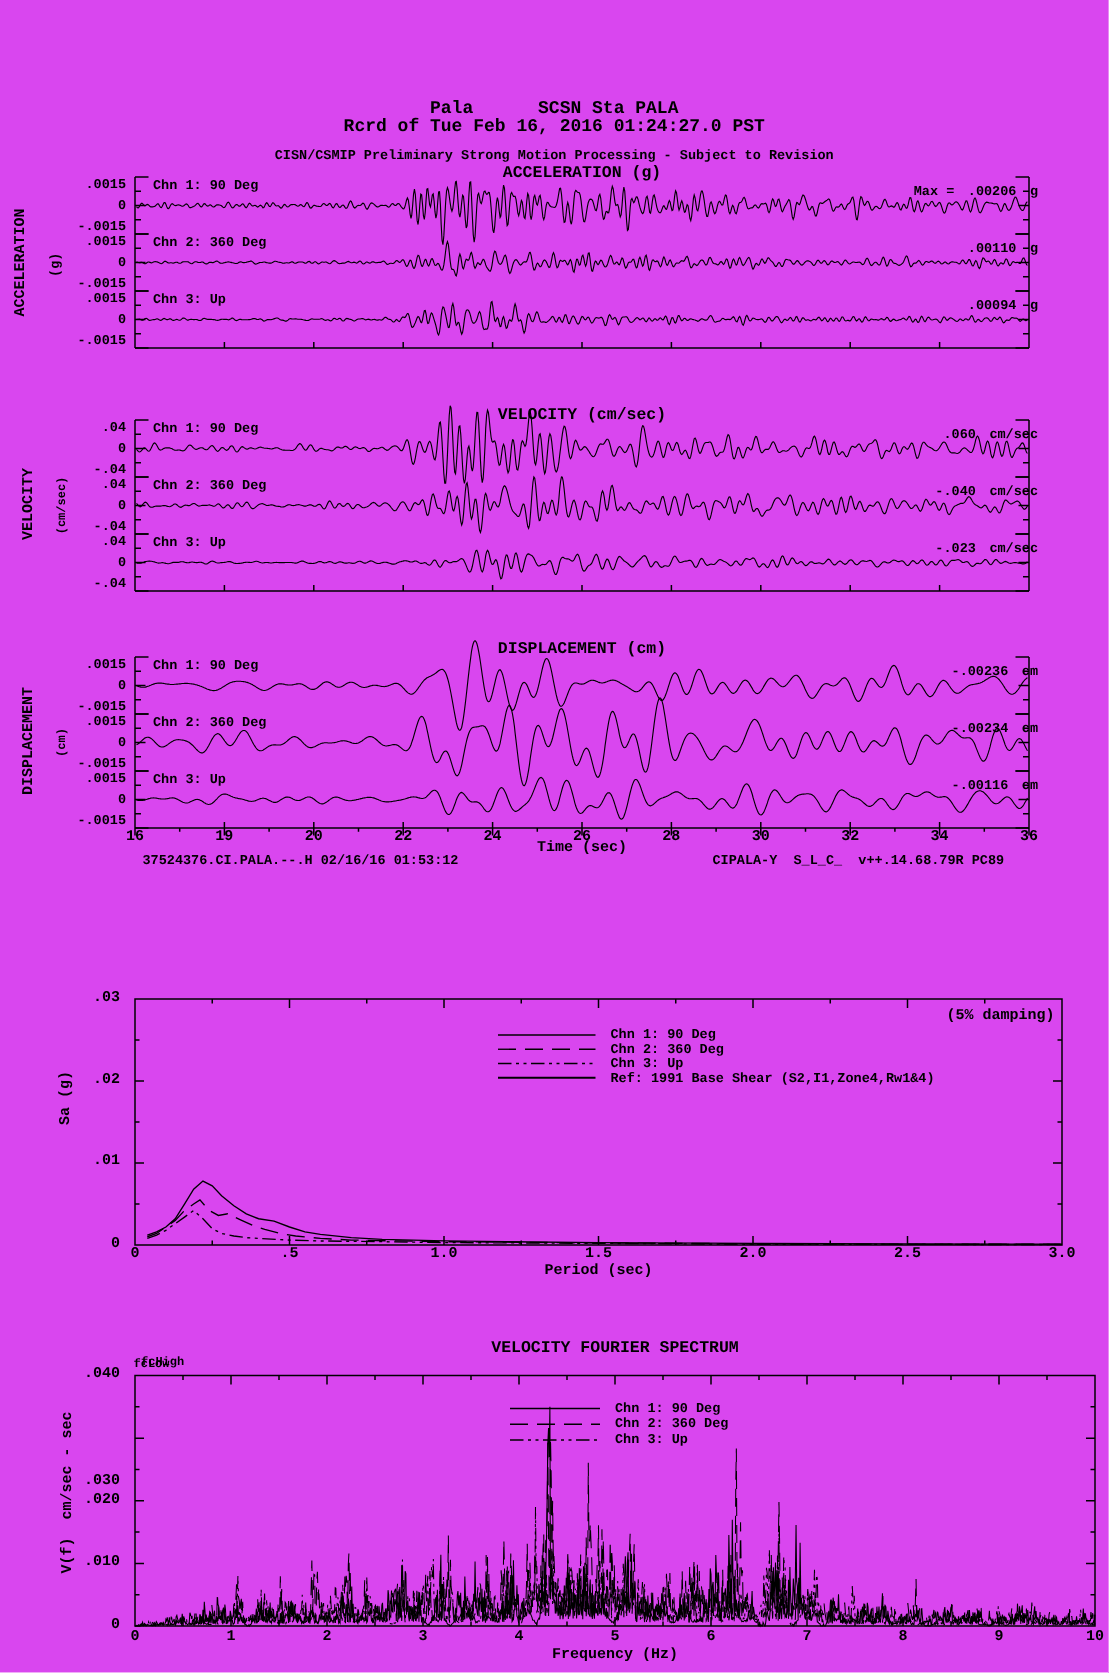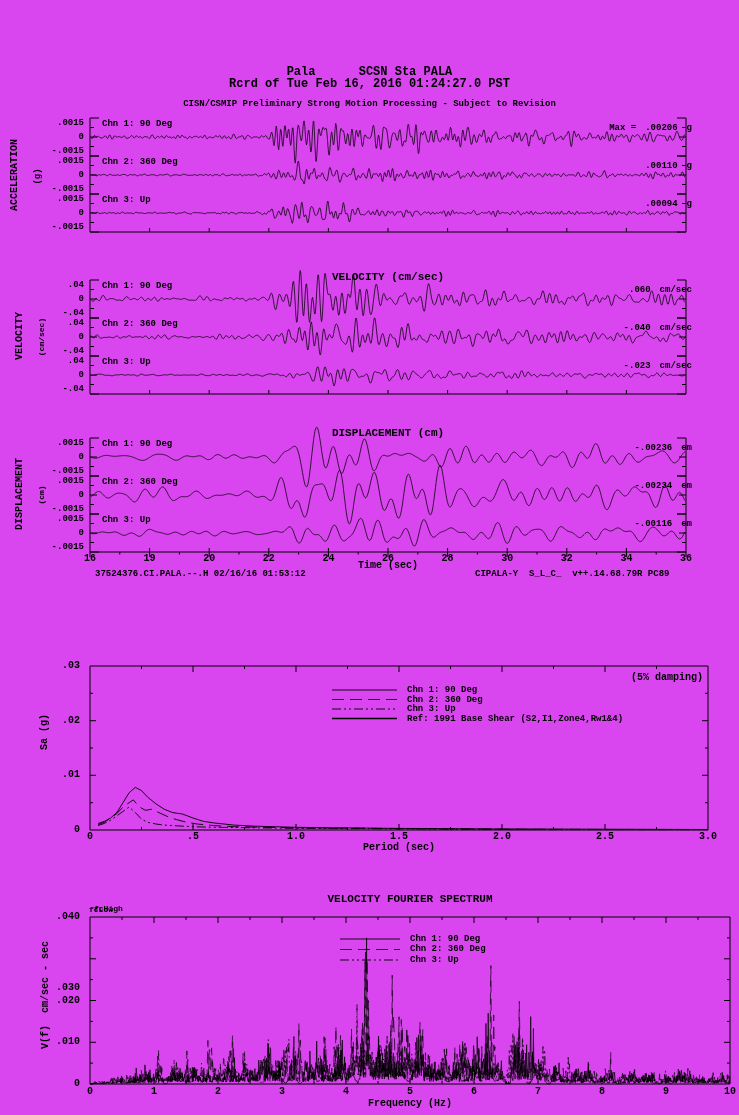--- a/index.html
+++ b/index.html
@@ -64,20 +64,21 @@
       <path d="M90.0,1084.0L90.5,1084.0L90.9,1083.9L91.4,1084.0L91.8,1083.7L92.3,1083.9L92.7,1083.9L93.2,1083.8L93.7,1083.2L94.1,1082.7L94.6,1083.9L95.0,1083.7L95.5,1082.9L95.9,1083.1L96.4,1082.3L96.9,1083.2L97.3,1083.2L97.8,1083.7L98.2,1082.9L98.7,1083.5L99.1,1083.2L99.6,1083.5L100.1,1083.7L100.5,1083.5L101.0,1083.7L101.4,1083.8L101.9,1083.7L102.3,1083.4L102.8,1083.5L103.3,1083.8L103.7,1083.4L104.2,1083.3L104.6,1083.3L105.1,1082.9L105.5,1083.6L106.0,1083.5L106.5,1082.1L106.9,1082.0L107.4,1082.9L107.8,1082.2L108.3,1083.0L108.7,1081.9L109.2,1083.2L109.7,1082.7L110.1,1082.6L110.6,1082.8L111.0,1082.9L111.5,1083.6L111.9,1082.7L112.4,1083.0L112.9,1083.4L113.3,1083.4L113.8,1082.9L114.2,1082.3L114.7,1083.2L115.1,1082.8L115.6,1083.0L116.1,1082.4L116.5,1082.7L117.0,1081.5L117.4,1082.2L117.9,1080.4L118.3,1081.0L118.8,1081.9L119.3,1081.8L119.7,1080.6L120.2,1078.7L120.6,1082.7L121.1,1079.8L121.5,1075.9L122.0,1081.0L122.5,1077.6L122.9,1081.3L123.4,1081.2L123.8,1082.1L124.3,1082.1L124.7,1082.8L125.2,1083.3L125.7,1082.5L126.1,1081.8L126.6,1083.2L127.0,1083.2L127.5,1083.0L127.9,1082.7L128.4,1082.2L128.9,1083.1L129.3,1081.8L129.8,1083.1L130.2,1081.0L130.7,1081.9L131.1,1081.2L131.6,1081.4L132.1,1081.8L132.5,1082.8L133.0,1079.2L133.4,1077.7L133.9,1083.2L134.3,1077.5L134.8,1082.1L135.3,1073.2L135.7,1082.3L136.2,1067.9L136.6,1073.2L137.1,1080.9L137.5,1076.3L138.0,1081.0L138.5,1078.4L138.9,1082.6L139.4,1077.1L139.8,1081.8L140.3,1075.1L140.7,1082.1L141.2,1077.2L141.7,1078.8L142.1,1082.6L142.6,1079.6L143.0,1081.4L143.5,1080.3L143.9,1080.1L144.4,1080.9L144.9,1079.2L145.3,1080.7L145.8,1071.6L146.2,1079.2L146.7,1077.3L147.1,1080.2L147.6,1074.9L148.1,1082.0L148.5,1073.6L149.0,1071.7L149.4,1081.6L149.9,1069.7L150.3,1072.7L150.8,1082.7L151.3,1081.5L151.7,1078.0L152.2,1077.6L152.6,1078.7L153.1,1080.4L153.5,1073.9L154.0,1076.5L154.5,1079.9L154.9,1080.4L155.4,1082.9L155.8,1082.4L156.3,1082.0L156.7,1075.8L157.2,1072.5L157.7,1078.7L158.1,1069.7L158.6,1082.7L159.0,1078.2L159.5,1081.0L159.9,1079.2L160.4,1075.6L160.9,1080.9L161.3,1077.9L161.8,1081.7L162.2,1081.5L162.7,1081.8L163.1,1082.8L163.6,1082.9L164.1,1083.1L164.5,1084.0L165.0,1084.0L165.4,1084.0L165.9,1083.2L166.3,1084.0L166.8,1083.1L167.3,1082.9L167.7,1082.2L168.2,1080.0L168.6,1077.2L169.1,1080.4L169.5,1081.1L170.0,1077.4L170.5,1077.7L170.9,1072.4L171.4,1081.8L171.8,1081.2L172.3,1080.4L172.7,1080.2L173.2,1075.4L173.7,1072.8L174.1,1080.2L174.6,1073.3L175.0,1080.4L175.5,1075.4L175.9,1081.2L176.4,1077.6L176.9,1080.6L177.3,1081.8L177.8,1078.3L178.2,1081.4L178.7,1080.3L179.1,1073.0L179.6,1080.5L180.1,1068.3L180.5,1079.0L181.0,1073.9L181.4,1077.4L181.9,1078.0L182.3,1072.8L182.8,1079.5L183.3,1077.8L183.7,1080.7L184.2,1076.6L184.6,1077.5L185.1,1075.7L185.5,1082.6L186.0,1080.0L186.5,1082.5L186.9,1075.3L187.4,1082.2L187.8,1074.5L188.3,1082.3L188.7,1077.5L189.2,1082.5L189.7,1080.0L190.1,1078.1L190.6,1076.0L191.0,1076.5L191.5,1077.4L191.9,1076.1L192.4,1067.3L192.9,1077.9L193.3,1070.9L193.8,1076.0L194.2,1067.1L194.7,1076.9L195.1,1068.4L195.6,1080.4L196.1,1076.5L196.5,1073.9L197.0,1076.5L197.4,1076.1L197.9,1079.0L198.3,1082.0L198.8,1080.2L199.3,1076.0L199.7,1079.7L200.2,1077.9L200.6,1078.8L201.1,1082.3L201.5,1081.6L202.0,1081.9L202.5,1082.3L202.9,1077.8L203.4,1080.3L203.8,1068.3L204.3,1078.6L204.7,1078.1L205.2,1077.9L205.7,1081.8L206.1,1076.0L206.6,1082.5L207.0,1075.3L207.5,1075.3L207.9,1073.3L208.4,1078.1L208.9,1074.9L209.3,1079.5L209.8,1082.0L210.2,1081.2L210.7,1080.5L211.1,1081.1L211.6,1081.4L212.1,1082.3L212.5,1080.7L213.0,1078.3L213.4,1078.1L213.9,1079.5L214.3,1072.9L214.8,1079.5L215.3,1079.0L215.7,1079.2L216.2,1078.5L216.6,1075.7L217.1,1075.5L217.5,1078.2L218.0,1077.5L218.5,1079.2L218.9,1080.2L219.4,1080.9L219.8,1081.5L220.3,1080.8L220.7,1078.4L221.2,1080.7L221.7,1080.5L222.1,1082.1L222.6,1078.3L223.0,1079.2L223.5,1081.9L223.9,1078.3L224.4,1079.7L224.9,1076.2L225.3,1078.4L225.8,1082.0L226.2,1081.1L226.7,1082.0L227.1,1071.2L227.6,1064.5L228.1,1073.8L228.5,1065.5L229.0,1075.7L229.4,1077.9L229.9,1078.5L230.3,1082.2L230.8,1070.4L231.3,1074.5L231.7,1079.8L232.2,1065.5L232.6,1068.6L233.1,1074.3L233.5,1081.5L234.0,1075.7L234.5,1057.7L234.9,1076.3L235.4,1069.2L235.8,1077.7L236.3,1082.0L236.7,1080.8L237.2,1080.8L237.7,1080.4L238.1,1081.2L238.6,1082.3L239.0,1079.5L239.5,1081.6L239.9,1077.8L240.4,1077.4L240.9,1080.5L241.3,1075.2L241.8,1079.8L242.2,1078.4L242.7,1080.9L243.1,1080.0L243.6,1080.3L244.1,1077.0L244.5,1081.8L245.0,1080.8L245.4,1074.5L245.9,1075.4L246.3,1076.3L246.8,1072.0L247.3,1076.5L247.7,1080.5L248.2,1080.1L248.6,1080.2L249.1,1081.7L249.5,1079.1L250.0,1076.8L250.5,1081.2L250.9,1077.7L251.4,1078.3L251.8,1077.7L252.3,1078.7L252.7,1070.8L253.2,1077.3L253.7,1078.9L254.1,1078.5L254.6,1070.0L255.0,1068.6L255.5,1078.2L255.9,1079.0L256.4,1080.5L256.9,1073.6L257.3,1072.2L257.8,1079.4L258.2,1075.6L258.7,1060.1L259.1,1063.0L259.6,1080.2L260.1,1077.4L260.5,1077.8L261.0,1064.8L261.4,1074.1L261.9,1074.7L262.3,1066.7L262.8,1061.4L263.3,1060.2L263.7,1059.2L264.2,1065.4L264.6,1077.1L265.1,1068.1L265.5,1068.7L266.0,1076.2L266.5,1058.0L266.9,1078.1L267.4,1070.1L267.8,1043.5L268.3,1044.8L268.7,1074.5L269.2,1071.2L269.7,1071.2L270.1,1047.5L270.6,1049.3L271.0,1076.5L271.5,1068.4L271.9,1066.9L272.4,1077.8L272.9,1080.9L273.3,1071.0L273.8,1072.4L274.2,1076.8L274.7,1071.4L275.1,1075.5L275.6,1081.1L276.1,1074.7L276.5,1074.0L277.0,1080.2L277.4,1080.4L277.9,1077.0L278.3,1073.6L278.8,1061.2L279.3,1081.2L279.7,1061.5L280.2,1077.2L280.6,1073.2L281.1,1081.7L281.5,1078.5L282.0,1079.8L282.5,1079.3L282.9,1081.7L283.4,1081.1L283.8,1082.0L284.3,1082.1L284.7,1083.0L285.2,1083.4L285.7,1082.8L286.1,1083.5L286.6,1082.1L287.0,1081.3L287.5,1081.6L287.9,1078.3L288.4,1078.3L288.9,1077.5L289.3,1080.5L289.8,1074.8L290.2,1066.6L290.7,1064.7L291.1,1078.4L291.6,1059.8L292.1,1078.5L292.5,1076.1L293.0,1079.5L293.4,1056.4L293.9,1036.5L294.3,1073.5L294.8,1056.3L295.3,1056.3L295.7,1067.4L296.2,1080.5L296.6,1078.7L297.1,1080.8L297.5,1080.3L298.0,1082.1L298.5,1082.8L298.9,1082.9L299.4,1083.0L299.8,1084.0L300.3,1084.0L300.7,1083.4L301.2,1082.7L301.7,1082.4L302.1,1081.9L302.6,1081.2L303.0,1079.6L303.5,1081.9L303.9,1071.8L304.4,1075.2L304.9,1063.1L305.3,1060.7L305.8,1070.3L306.2,1063.5L306.7,1071.7L307.1,1061.9L307.6,1080.2L308.1,1071.5L308.5,1081.4L309.0,1067.1L309.4,1078.0L309.9,1051.0L310.3,1064.7L310.8,1073.2L311.3,1072.0L311.7,1075.2L312.2,1078.1L312.6,1072.8L313.1,1074.0L313.5,1075.2L314.0,1079.9L314.5,1077.5L314.9,1077.5L315.4,1075.9L315.8,1062.5L316.3,1067.8L316.7,1041.0L317.2,1072.3L317.7,1070.7L318.1,1074.7L318.6,1077.3L319.0,1065.5L319.5,1065.9L319.9,1068.8L320.4,1068.0L320.9,1074.6L321.3,1059.2L321.8,1081.2L322.2,1064.9L322.7,1078.6L323.1,1076.2L323.6,1081.8L324.1,1079.5L324.5,1076.9L325.0,1078.8L325.4,1077.7L325.9,1078.0L326.3,1078.7L326.8,1078.8L327.3,1080.5L327.7,1077.8L328.2,1076.9L328.6,1080.8L329.1,1076.2L329.5,1075.6L330.0,1081.5L330.5,1080.1L330.9,1080.3L331.4,1081.4L331.8,1081.5L332.3,1079.3L332.7,1081.6L333.2,1074.7L333.7,1075.0L334.1,1076.0L334.6,1068.7L335.0,1081.2L335.5,1070.9L335.9,1081.3L336.4,1072.9L336.9,1080.0L337.3,1066.7L337.8,1064.1L338.2,1079.0L338.7,1068.0L339.1,1076.3L339.6,1074.7L340.1,1058.8L340.5,1079.1L341.0,1069.5L341.4,1050.2L341.9,1069.9L342.3,1040.1L342.8,1068.0L343.3,1073.4L343.7,1067.9L344.2,1071.1L344.6,1056.8L345.1,1069.9L345.5,1062.9L346.0,1079.1L346.5,1077.5L346.9,1080.2L347.4,1072.9L347.8,1068.9L348.3,1068.1L348.7,1079.4L349.2,1065.3L349.7,1073.6L350.1,1076.4L350.6,1074.9L351.0,1077.4L351.5,1073.2L351.9,1072.1L352.4,1074.2L352.9,1076.1L353.3,1072.0L353.8,1076.2L354.2,1077.1L354.7,1078.4L355.1,1080.1L355.6,1080.2L356.1,1080.2L356.5,1081.4L357.0,1082.2L357.4,1081.9L357.9,1083.8L358.3,1080.7L358.8,1079.7L359.3,1078.8L359.7,1079.3L360.2,1075.3L360.6,1072.4L361.1,1072.4L361.5,1036.9L362.0,1041.2L362.5,1038.7L362.9,1045.5L363.4,1076.9L363.8,1051.4L364.3,1028.7L364.7,1001.9L365.2,962.1L365.7,952.0L366.1,971.4L366.6,937.9L367.0,1066.2L367.5,1052.1L367.9,1043.6L368.4,1055.6L368.9,1060.1L369.3,1068.7L369.8,1066.7L370.2,1075.6L370.7,1071.8L371.1,1062.5L371.6,1072.0L372.1,1077.3L372.5,1072.1L373.0,1070.1L373.4,1079.5L373.9,1069.4L374.3,1077.0L374.8,1072.3L375.3,1079.5L375.7,1077.0L376.2,1057.0L376.6,1067.1L377.1,1067.6L377.5,1071.3L378.0,1059.1L378.5,1040.4L378.9,1079.4L379.4,1050.5L379.8,1077.6L380.3,1075.0L380.7,1061.0L381.2,1072.5L381.7,1068.1L382.1,1079.0L382.6,1065.2L383.0,1069.8L383.5,1064.4L383.9,1067.7L384.4,1079.0L384.9,1069.4L385.3,1052.8L385.8,1076.9L386.2,1045.4L386.7,1054.1L387.1,1073.0L387.6,1076.4L388.1,1059.6L388.5,1079.5L389.0,1044.2L389.4,1072.9L389.9,1045.5L390.3,1059.0L390.8,1077.5L391.3,1068.1L391.7,1064.9L392.2,1074.0L392.6,1075.5L393.1,1058.9L393.5,1053.0L394.0,1078.2L394.5,1061.8L394.9,1079.3L395.4,1068.9L395.8,1074.6L396.3,1079.2L396.7,1062.4L397.2,1075.6L397.7,1072.9L398.1,1075.2L398.6,1076.8L399.0,1062.8L399.5,1070.0L399.9,1075.2L400.4,1072.0L400.9,1075.9L401.3,1068.7L401.8,1058.8L402.2,1075.9L402.7,1065.6L403.1,1074.5L403.6,1077.7L404.1,1072.0L404.5,1079.1L405.0,1074.6L405.4,1078.5L405.9,1078.9L406.3,1079.6L406.8,1080.4L407.3,1080.2L407.7,1081.5L408.2,1081.2L408.6,1081.3L409.1,1082.0L409.5,1080.2L410.0,1080.5L410.5,1079.8L410.9,1078.8L411.4,1079.9L411.8,1076.3L412.3,1080.2L412.7,1070.7L413.2,1074.5L413.7,1069.4L414.1,1073.0L414.6,1070.2L415.0,1064.8L415.5,1059.6L415.9,1071.7L416.4,1050.3L416.9,1037.5L417.3,1053.6L417.8,1077.3L418.2,1042.0L418.7,1034.8L419.1,1072.5L419.6,1072.4L420.1,1064.3L420.5,1056.2L421.0,1035.8L421.4,1072.5L421.9,1055.2L422.3,1065.5L422.8,1060.1L423.3,1054.8L423.7,1078.9L424.2,1080.3L424.6,1081.1L425.1,1061.7L425.5,1070.8L426.0,1077.1L426.5,1067.5L426.9,1069.2L427.4,1064.7L427.8,1067.9L428.3,1075.6L428.7,1074.0L429.2,1075.3L429.7,1081.4L430.1,1070.8L430.6,1068.5L431.0,1068.1L431.5,1080.1L431.9,1063.6L432.4,1076.7L432.9,1072.4L433.3,1074.2L433.8,1078.4L434.2,1069.0L434.7,1073.0L435.1,1061.8L435.6,1077.7L436.1,1072.6L436.5,1080.9L437.0,1071.1L437.4,1074.4L437.9,1069.2L438.3,1076.8L438.8,1071.1L439.3,1078.0L439.7,1070.5L440.2,1079.9L440.6,1077.1L441.1,1072.7L441.5,1066.4L442.0,1063.0L442.5,1075.3L442.9,1071.9L443.4,1077.0L443.8,1077.0L444.3,1075.4L444.7,1071.5L445.2,1079.7L445.7,1076.7L446.1,1078.8L446.6,1081.3L447.0,1081.1L447.5,1081.9L447.9,1081.2L448.4,1081.5L448.9,1081.9L449.3,1081.7L449.8,1081.7L450.2,1080.8L450.7,1080.0L451.1,1076.8L451.6,1080.1L452.1,1078.5L452.5,1072.2L453.0,1078.8L453.4,1062.3L453.9,1076.6L454.3,1069.7L454.8,1076.6L455.3,1078.1L455.7,1069.1L456.2,1062.1L456.6,1079.2L457.1,1073.6L457.5,1072.2L458.0,1070.4L458.5,1074.8L458.9,1075.3L459.4,1081.8L459.8,1076.0L460.3,1073.7L460.7,1079.7L461.2,1080.8L461.7,1081.2L462.1,1081.5L462.6,1080.7L463.0,1080.0L463.5,1081.3L463.9,1080.8L464.4,1081.3L464.9,1079.4L465.3,1081.1L465.8,1080.8L466.2,1078.9L466.7,1081.0L467.1,1077.4L467.6,1081.2L468.1,1078.3L468.5,1081.6L469.0,1072.2L469.4,1063.3L469.9,1069.6L470.3,1072.9L470.8,1066.1L471.3,1080.3L471.7,1077.8L472.2,1076.4L472.6,1059.3L473.1,1071.8L473.5,1045.6L474.0,1049.5L474.5,1079.2L474.9,1057.3L475.4,1054.6L475.8,1064.0L476.3,1065.6L476.7,1074.2L477.2,1036.7L477.7,1051.0L478.1,1054.3L478.6,1057.9L479.0,1073.1L479.5,1069.4L479.9,1077.5L480.4,1075.0L480.9,1081.6L481.3,1058.2L481.8,1069.8L482.2,1062.3L482.7,1062.1L483.1,1062.8L483.6,1058.8L484.1,1075.3L484.5,1069.6L485.0,1053.7L485.4,1076.1L485.9,1023.4L486.3,1041.9L486.8,1075.2L487.3,1052.3L487.7,1079.6L488.2,1013.2L488.6,1048.7L489.1,1054.5L489.5,1079.5L490.0,1057.5L490.5,1074.4L490.9,1066.4L491.4,1074.9L491.8,1072.3L492.3,1078.8L492.7,1069.2L493.2,1079.2L493.7,1078.8L494.1,1080.2L494.6,1081.1L495.0,1080.8L495.5,1081.1L495.9,1080.8L496.4,1080.3L496.9,1080.3L497.3,1081.0L497.8,1079.6L498.2,1080.9L498.7,1077.3L499.1,1073.6L499.6,1078.9L500.1,1079.8L500.5,1078.7L501.0,1068.8L501.4,1060.7L501.9,1077.2L502.3,1071.2L502.8,1075.1L503.3,1079.3L503.7,1079.6L504.2,1079.6L504.6,1079.3L505.1,1081.2L505.5,1083.6L506.0,1084.0L506.5,1081.5L506.9,1084.0L507.4,1083.2L507.8,1084.0L508.3,1084.0L508.7,1081.6L509.2,1082.7L509.7,1084.0L510.1,1084.0L510.6,1080.7L511.0,1076.1L511.5,1073.9L511.9,1077.0L512.4,1079.0L512.9,1080.6L513.3,1075.6L513.8,1063.9L514.2,1066.3L514.7,1047.4L515.1,1072.2L515.6,1044.9L516.1,1063.9L516.5,1057.1L517.0,1041.6L517.4,1074.9L517.9,1046.9L518.3,1063.8L518.8,1047.4L519.3,1076.5L519.7,1079.3L520.2,1071.8L520.6,1072.2L521.1,1079.4L521.5,1067.6L522.0,1062.0L522.5,1076.3L522.9,1069.1L523.4,1078.2L523.8,1077.4L524.3,1075.1L524.7,1076.5L525.2,1072.3L525.7,1053.2L526.1,1077.5L526.6,1044.7L527.0,1062.7L527.5,1072.8L527.9,1079.7L528.4,1068.2L528.9,1052.3L529.3,1059.6L529.8,1070.2L530.2,1054.4L530.7,1016.6L531.1,1054.3L531.6,1057.4L532.1,1080.3L532.5,1051.9L533.0,1065.2L533.4,1028.5L533.9,1068.3L534.3,1065.1L534.8,1076.2L535.3,1075.2L535.7,1068.2L536.2,1073.4L536.6,1078.7L537.1,1079.3L537.5,1076.4L538.0,1077.1L538.5,1073.5L538.9,1075.3L539.4,1075.0L539.8,1080.0L540.3,1072.9L540.7,1080.6L541.2,1079.5L541.7,1076.4L542.1,1076.0L542.6,1074.1L543.0,1074.5L543.5,1075.7L543.9,1077.0L544.4,1075.3L544.9,1081.3L545.3,1081.3L545.8,1082.1L546.2,1082.4L546.7,1082.6L547.1,1084.0L547.6,1084.0L548.1,1084.0L548.5,1084.0L549.0,1082.7L549.4,1084.0L549.9,1084.0L550.3,1084.0L550.8,1082.5L551.3,1081.8L551.7,1080.0L552.2,1076.1L552.6,1073.9L553.1,1076.0L553.5,1081.7L554.0,1066.4L554.5,1080.9L554.9,1082.3L555.4,1072.6L555.8,1073.0L556.3,1067.5L556.7,1075.6L557.2,1072.4L557.7,1074.0L558.1,1073.0L558.6,1073.4L559.0,1062.8L559.5,1076.4L559.9,1079.5L560.4,1079.4L560.9,1081.8L561.3,1080.3L561.8,1082.5L562.2,1078.6L562.7,1081.8L563.1,1078.3L563.6,1081.7L564.1,1079.3L564.5,1082.6L565.0,1081.5L565.4,1079.5L565.9,1080.6L566.3,1082.2L566.8,1080.3L567.3,1082.8L567.7,1080.0L568.2,1080.8L568.6,1079.1L569.1,1079.5L569.5,1080.5L570.0,1079.6L570.5,1081.1L570.9,1080.0L571.4,1082.8L571.8,1081.3L572.3,1080.8L572.7,1082.5L573.2,1082.3L573.7,1076.6L574.1,1072.8L574.6,1080.2L575.0,1080.9L575.5,1076.7L575.9,1069.1L576.4,1077.4L576.9,1073.3L577.3,1076.3L577.8,1076.8L578.2,1068.5L578.7,1071.4L579.1,1081.0L579.6,1076.4L580.1,1080.1L580.5,1074.5L581.0,1072.4L581.4,1082.9L581.9,1079.0L582.3,1083.0L582.8,1081.0L583.3,1078.5L583.7,1082.1L584.2,1080.1L584.6,1076.9L585.1,1074.2L585.5,1078.0L586.0,1071.0L586.5,1081.1L586.9,1081.4L587.4,1077.3L587.8,1071.5L588.3,1062.2L588.7,1079.2L589.2,1078.4L589.7,1078.0L590.1,1070.4L590.6,1071.3L591.0,1078.9L591.5,1081.1L591.9,1073.8L592.4,1077.5L592.9,1079.3L593.3,1081.3L593.8,1080.9L594.2,1083.1L594.7,1081.8L595.1,1083.1L595.6,1082.1L596.1,1082.1L596.5,1082.4L597.0,1082.3L597.4,1080.7L597.9,1083.1L598.3,1082.4L598.8,1080.1L599.3,1078.3L599.7,1077.9L600.2,1080.9L600.6,1076.4L601.1,1076.2L601.5,1080.6L602.0,1079.3L602.5,1081.8L602.9,1079.4L603.4,1077.8L603.8,1079.7L604.3,1080.5L604.7,1080.5L605.2,1080.3L605.7,1081.2L606.1,1078.8L606.6,1077.9L607.0,1081.5L607.5,1082.9L607.9,1083.2L608.4,1082.1L608.9,1082.9L609.3,1083.0L609.8,1077.4L610.2,1076.0L610.7,1078.2L611.1,1070.1L611.6,1079.7L612.1,1077.1L612.5,1078.2L613.0,1080.4L613.4,1082.2L613.9,1082.0L614.3,1083.0L614.8,1081.5L615.3,1082.9L615.7,1082.1L616.2,1083.2L616.6,1083.9L617.1,1084.0L617.5,1084.0L618.0,1084.0L618.5,1083.3L618.9,1084.0L619.4,1084.0L619.8,1083.9L620.3,1084.0L620.7,1083.7L621.2,1083.0L621.7,1083.2L622.1,1082.8L622.6,1082.6L623.0,1082.5L623.5,1083.2L623.9,1081.2L624.4,1082.1L624.9,1082.8L625.3,1079.9L625.8,1079.5L626.2,1080.1L626.7,1077.2L627.1,1078.8L627.6,1079.1L628.1,1080.1L628.5,1080.9L629.0,1082.7L629.4,1073.9L629.9,1071.4L630.3,1079.1L630.8,1081.7L631.3,1076.8L631.7,1073.2L632.2,1080.6L632.6,1081.2L633.1,1076.8L633.5,1078.2L634.0,1072.4L634.5,1069.4L634.9,1080.4L635.4,1083.0L635.8,1081.6L636.3,1080.8L636.7,1077.7L637.2,1079.6L637.7,1079.9L638.1,1081.7L638.6,1079.7L639.0,1079.7L639.5,1082.9L639.9,1081.7L640.4,1080.5L640.9,1081.9L641.3,1077.3L641.8,1079.3L642.2,1076.8L642.7,1081.2L643.1,1075.8L643.6,1082.2L644.1,1078.5L644.5,1082.4L645.0,1078.1L645.4,1079.9L645.9,1078.5L646.3,1073.3L646.8,1081.5L647.3,1082.4L647.7,1077.3L648.2,1082.3L648.6,1074.8L649.1,1080.8L649.5,1078.5L650.0,1075.1L650.5,1081.9L650.9,1079.1L651.4,1078.6L651.8,1073.3L652.3,1082.1L652.7,1073.5L653.2,1078.6L653.7,1075.6L654.1,1078.4L654.6,1079.2L655.0,1081.8L655.5,1082.8L655.9,1083.0L656.4,1083.2L656.9,1082.6L657.3,1083.1L657.8,1083.2L658.2,1083.4L658.7,1083.9L659.1,1083.5L659.6,1083.4L660.1,1083.5L660.5,1083.1L661.0,1083.1L661.4,1081.9L661.9,1082.8L662.3,1080.8L662.8,1082.4L663.3,1081.4L663.7,1081.1L664.2,1082.4L664.6,1082.0L665.1,1080.8L665.5,1083.0L666.0,1078.9L666.5,1082.9L666.9,1082.4L667.4,1080.7L667.8,1082.8L668.3,1082.1L668.7,1082.9L669.2,1083.2L669.7,1083.4L670.1,1083.5L670.6,1083.7L671.0,1083.3L671.5,1083.3L671.9,1083.2L672.4,1082.8L672.9,1081.8L673.3,1082.6L673.8,1082.4L674.2,1082.7L674.7,1077.1L675.1,1079.2L675.6,1079.3L676.1,1080.3L676.5,1079.2L677.0,1075.7L677.4,1080.1L677.9,1075.5L678.3,1077.0L678.8,1075.6L679.3,1079.8L679.7,1071.4L680.2,1074.8L680.6,1080.6L681.1,1077.0L681.5,1076.9L682.0,1082.1L682.5,1075.4L682.9,1081.5L683.4,1075.5L683.8,1078.9L684.3,1076.5L684.7,1079.5L685.2,1080.8L685.7,1082.8L686.1,1078.5L686.6,1080.2L687.0,1076.4L687.5,1081.0L687.9,1081.5L688.4,1081.9L688.9,1078.7L689.3,1075.1L689.8,1070.8L690.2,1079.2L690.7,1074.1L691.1,1079.3L691.6,1078.7L692.1,1082.0L692.5,1079.4L693.0,1081.4L693.4,1083.3L693.9,1081.8L694.3,1082.1L694.8,1083.0L695.3,1082.9L695.7,1082.4L696.2,1082.4L696.6,1081.1L697.1,1081.1L697.5,1081.6L698.0,1082.6L698.5,1079.2L698.9,1081.3L699.4,1079.7L699.8,1079.9L700.3,1082.6L700.7,1080.2L701.2,1079.0L701.7,1082.5L702.1,1079.3L702.6,1076.5L703.0,1080.5L703.5,1079.9L703.9,1081.8L704.4,1080.0L704.9,1081.2L705.3,1082.1L705.8,1081.7L706.2,1082.8L706.7,1083.1L707.1,1082.9L707.6,1080.7L708.1,1082.7L708.5,1078.7L709.0,1080.6L709.4,1079.3L709.9,1078.2L710.3,1080.7L710.8,1081.2L711.3,1081.4L711.7,1081.9L712.2,1076.0L712.6,1075.6L713.1,1082.3L713.5,1080.7L714.0,1083.2L714.5,1081.7L714.9,1082.9L715.4,1082.3L715.8,1082.3L716.3,1082.7L716.7,1082.6L717.2,1082.8L717.7,1082.3L718.1,1081.3L718.6,1082.9L719.0,1080.2L719.5,1081.6L719.9,1078.8L720.4,1082.1L720.9,1081.8L721.3,1081.7L721.8,1078.0L722.2,1072.3L722.7,1079.3L723.1,1078.3L723.6,1075.5L724.1,1080.1L724.5,1081.1L725.0,1082.1L725.4,1081.9L725.9,1083.3L726.3,1082.0L726.8,1082.5L727.3,1083.3L727.7,1082.4L728.2,1082.5L728.6,1083.3L729.1,1083.1L729.5,1082.9L730.0,1083.3" fill="none" stroke="#000" stroke-width="0.7"></path>
       <path d="M340,939 H400" fill="none" stroke="#000" stroke-width="0.9"></path>
       <path d="M340,949.5 H400" fill="none" stroke="#000" stroke-width="0.9" stroke-dasharray="12 6"></path>
       <path d="M340,960 H400" fill="none" stroke="#000" stroke-width="0.9" stroke-dasharray="9 3 2 3 2 3"></path>
     </svg>
 
   <div class="t ctr f12" style="left:0;top:66px;width:739px">Pala      SCSN Sta PALA</div>
   <div class="t ctr f12" style="left:0;top:78px;width:739px">Rcrd of Tue Feb 16, 2016 01:24:27.0 PST</div>
   <div class="t ctr f9" style="left:0;top:100px;width:739px">CISN/CSMIP Preliminary Strong Motion Processing - Subject to Revision</div>
 
+  <div class="t ctr f11" style="left:188px;top:111px;width:400px">ACCELERATION (g)</div>
   <div class="t ctr f11" style="left:188px;top:428px;width:400px">DISPLACEMENT (cm)</div>
   <div class="t ctr f11" style="left:188px;top:272px;width:400px">VELOCITY (cm/sec)</div>
 
   <div class="rlab f10" style="left:-95px;top:170px">ACCELERATION</div>
   <div class="rlab f9" style="left:-72px;top:172px">(g)</div>
   <div class="rlab f10" style="left:-90px;top:331px">VELOCITY</div>
   <div class="rlab f8" style="left:-68px;top:333px">(cm/sec)</div>
   <div class="rlab f10" style="left:-90px;top:489px">DISPLACEMENT</div>
   <div class="rlab f8" style="left:-68px;top:491px">(cm)</div>
 

